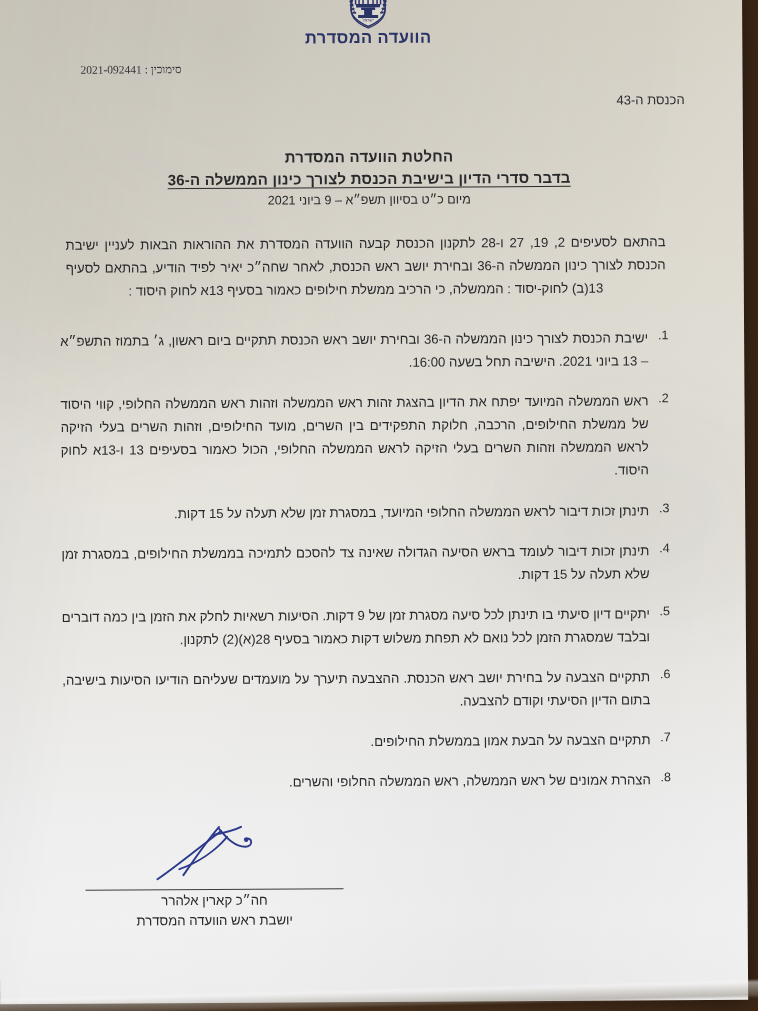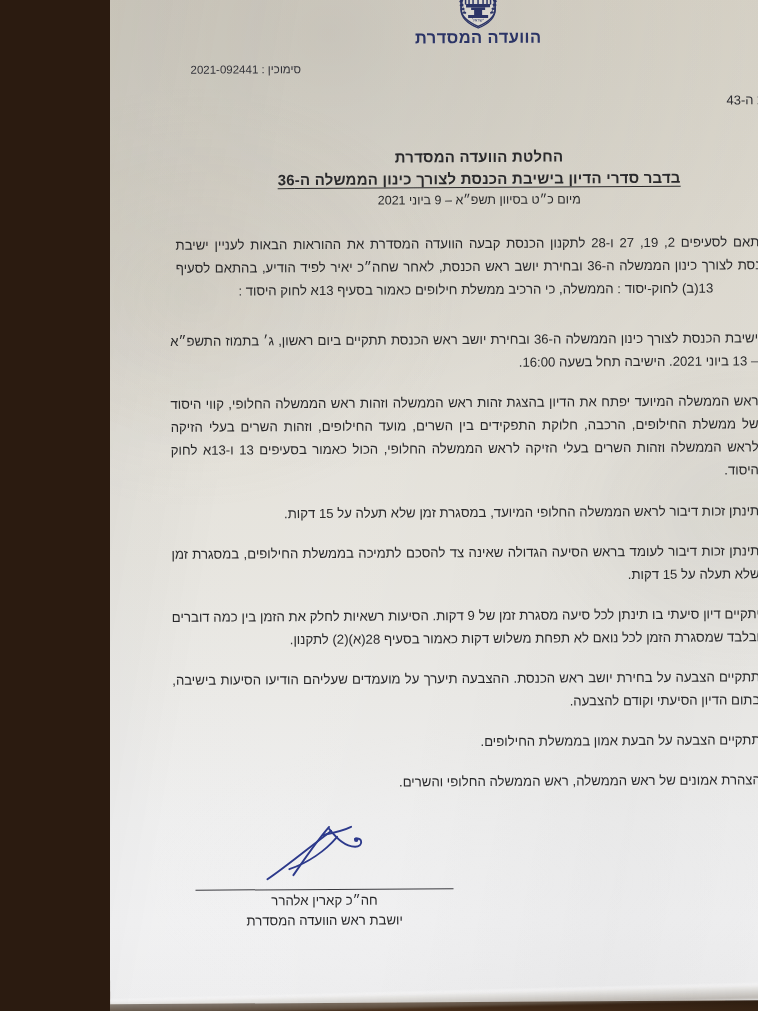--- a/index.html
+++ b/index.html
@@ -3,21 +3,21 @@
 <meta charset="utf-8">
 <title>החלטת הוועדה המסדרת</title>
 <style>
   html, body {
     margin: 0;
     padding: 0;
     background: #2b1b10;
   }
   #page {
     position: relative;
-    width: 648px;
+    width: 758px;
     height: 1011px;
     overflow: hidden;
     font-family: "Liberation Sans", "DejaVu Sans", sans-serif;
     background:
       linear-gradient(90deg, #3a2616 0%, #53361f 45%, #3e2817 100%);
   }
 
   
   #paper {
     position: absolute;
@@ -103,21 +103,21 @@
     letter-spacing: .4px;
     color: #2b3466;
   }
 
   .ref-no {
     position: absolute;
     left: 86px;
     top: 70px;
     font-size: 11.5px;
     color: #33333a;
-    font-family: Liberation Sans, sans-serif;
+    font-family: Liberation Serif, serif;
     direction: rtl;
   }
   .knesset-no {
     position: absolute;
     right: 58px;
     top: 102px;
     font-size: 13px;
     color: #2e2e33;
   }
 

